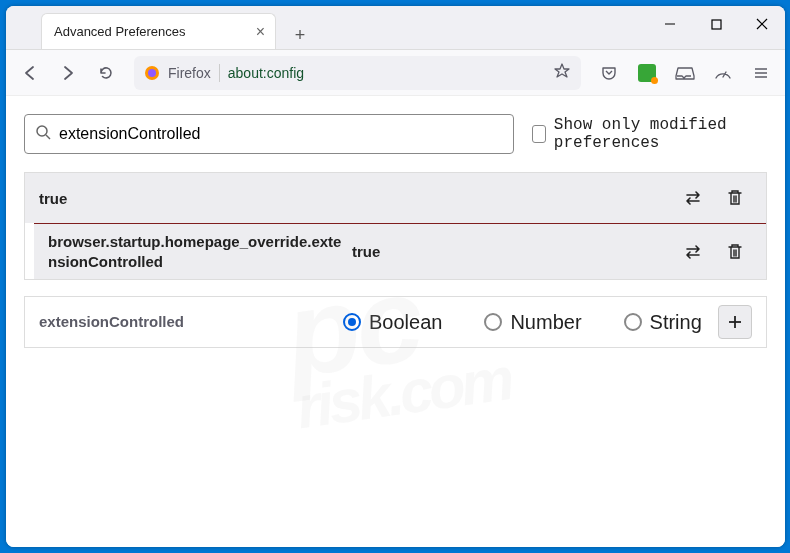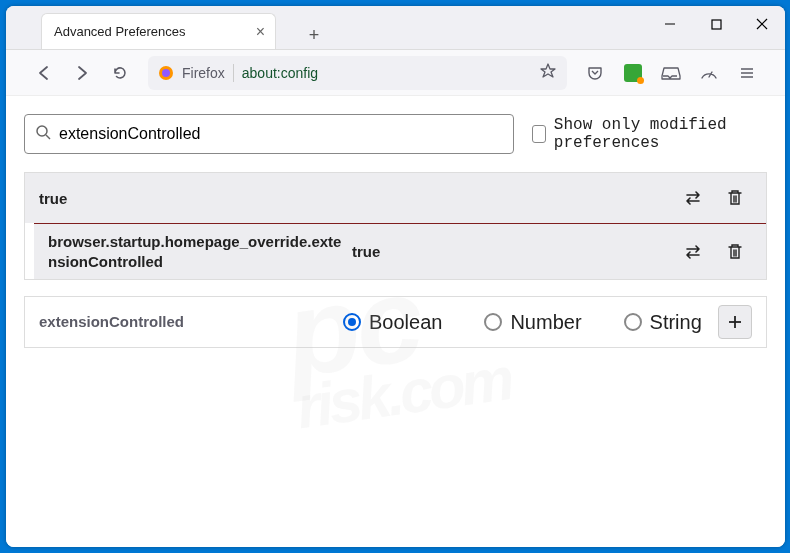--- a/index.html
+++ b/index.html
@@ -1,30 +1,30 @@
 <!DOCTYPE html>
 <html><head>
 <meta charset="utf-8">
 <style>
   * { margin: 0; padding: 0; box-sizing: border-box; }
   body { font-family: "Segoe UI", Arial, sans-serif; background: #0078d4; width: 790px; height: 553px; overflow: hidden; }
   .window { background: #fff; width: 779px; height: 541px; margin: 6px; border-radius: 8px; overflow: hidden; display: flex; flex-direction: column; box-shadow: 0 0 4px rgba(0,0,0,0.3); position: relative; }
 
   
   .titlebar { display: flex; align-items: flex-start; height: 44px; background: #f0f0f4; border-bottom: 1px solid #ddd; }
-  .tab-strip { display: flex; align-items: flex-end; padding-left: 35px; height: 100%; gap: 14px; }
+  .tab-strip { display: flex; align-items: flex-end; padding-left: 35px; height: 100%; }
   .tab { background: #fff; border: 1px solid #ddd; border-bottom: none; border-radius: 6px 6px 0 0; height: 36px; min-width: 235px; display: flex; align-items: center; padding: 0 12px; position: relative; margin-top: 8px; font-size: 13px; color: #222; }
   .tab-close { position: absolute; right: 10px; font-size: 16px; color: #666; cursor: pointer; }
   .newtab-btn { width: 28px; height: 28px; margin: 10px 6px 0 10px; display: flex; align-items: center; justify-content: center; color: #555; font-size: 18px; cursor: pointer; border-radius: 4px; }
   .window-controls { display: flex; margin-left: auto; }
   .win-btn { width: 46px; height: 36px; display: flex; align-items: center; justify-content: center; cursor: pointer; }
   .win-btn svg { stroke: #000; }
 
   
-  .toolbar { display: flex; align-items: center; height: 46px; background: #f9f9fb; border-bottom: 1px solid #eee; padding: 0 22px; gap: 6px; }
+  .toolbar { display: flex; align-items: center; height: 46px; background: #f9f9fb; border-bottom: 1px solid #eee; padding: 0 8px; gap: 6px; }
   .tbtn { width: 32px; height: 32px; display: flex; align-items: center; justify-content: center; border-radius: 4px; cursor: pointer; color: #5b5b66; }
   .urlbar { flex: 1; height: 34px; background: #f0f0f4; border-radius: 6px; display: flex; align-items: center; padding: 0 10px; gap: 8px; margin: 0 6px; }
   .urlbar .ff-icon { width: 16px; height: 16px; }
   .urlbar .label { font-size: 14px; color: #5b5b66; }
   .urlbar .sep { width: 1px; height: 18px; background: #ccc; }
   .urlbar .addr { font-size: 14px; color: #14532d; flex: 1; }
   .urlbar .star { color: #5b5b66; }
   .ext-icon { width: 18px; height: 18px; background: #37a637; border-radius: 3px; position: relative; }
   .ext-icon::after { content: ""; position: absolute; right: -2px; bottom: -2px; width: 7px; height: 7px; background: #ff9500; border-radius: 50%; }
 

